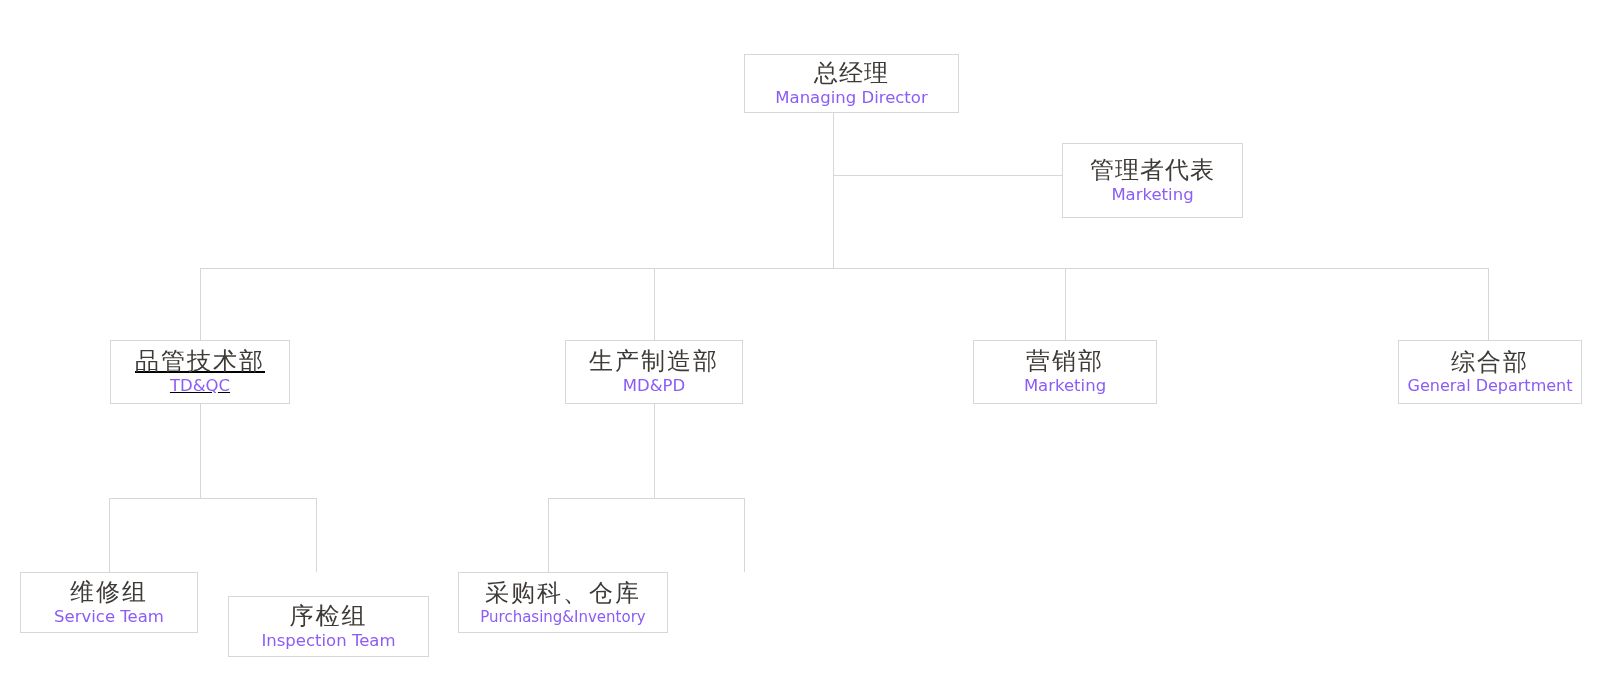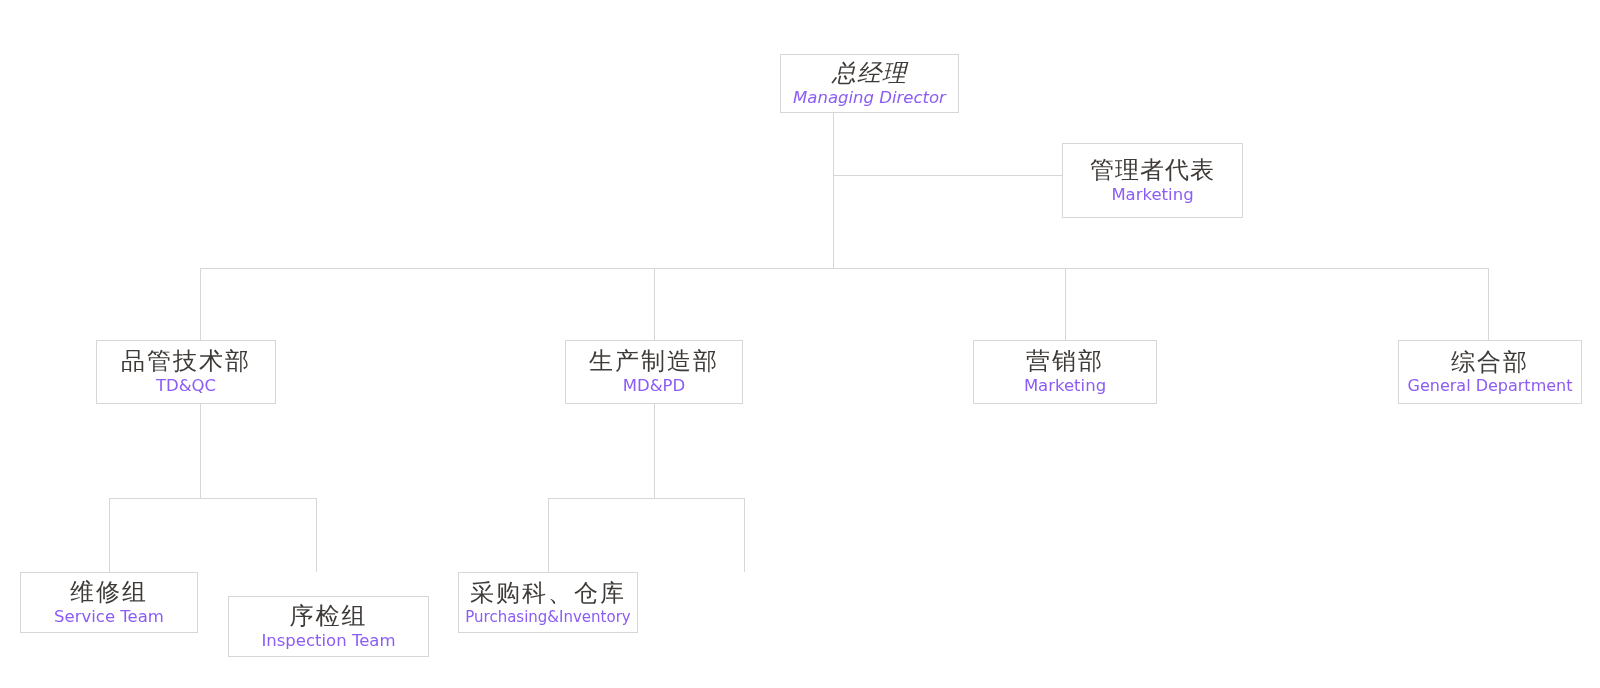--- a/index.html
+++ b/index.html
@@ -34,29 +34,29 @@
     letter-spacing: 2px;
     color: #3e3a37;
     white-space: nowrap;
   }
   .node .en {
     font-size: 16.5px;
     line-height: 1.25;
     color: #8b5cf6;
     white-space: nowrap;
   }
-  .n-md          { left: 780px;  top: 54px;  width: 179px; height: 59px; font-style: italic; }
+  .n-md          { left: 744px;  top: 54px;  width: 215px; height: 59px; }
   .n-mgmt        { left: 1062px; top: 143px; width: 181px; height: 75px; }
-  .n-tdqc        { left: 96px;  top: 340px; width: 180px; height: 64px; }
+  .n-tdqc        { left: 110px;  top: 340px; width: 180px; height: 64px; text-decoration: underline; }
   .n-mdpd        { left: 565px;  top: 340px; width: 178px; height: 64px; }
   .n-mkt         { left: 973px;  top: 340px; width: 184px; height: 64px; }
   .n-gen         { left: 1398px; top: 340px; width: 184px; height: 64px; }
   .n-service     { left: 20px;   top: 572px; width: 178px; height: 61px; }
   .n-inspection  { left: 228px;  top: 596px; width: 201px; height: 61px; }
-  .n-purchasing  { left: 458px;  top: 572px; width: 180px; height: 61px; justify-content: center; }
+  .n-purchasing  { left: 458px;  top: 572px; width: 210px; height: 61px; justify-content: center; }
   .n-workshop    { left: 663px;  top: 572px; width: 162px; height: 61px; }
   .n-md .zh, .n-mgmt .zh { letter-spacing: 1px; }
   .n-purchasing .en { font-size: 15px; }
   .n-gen .en        { font-size: 16px; }
   
   .line {
     position: absolute;
     background: #d8d6d6;
     z-index: 1;
   }

